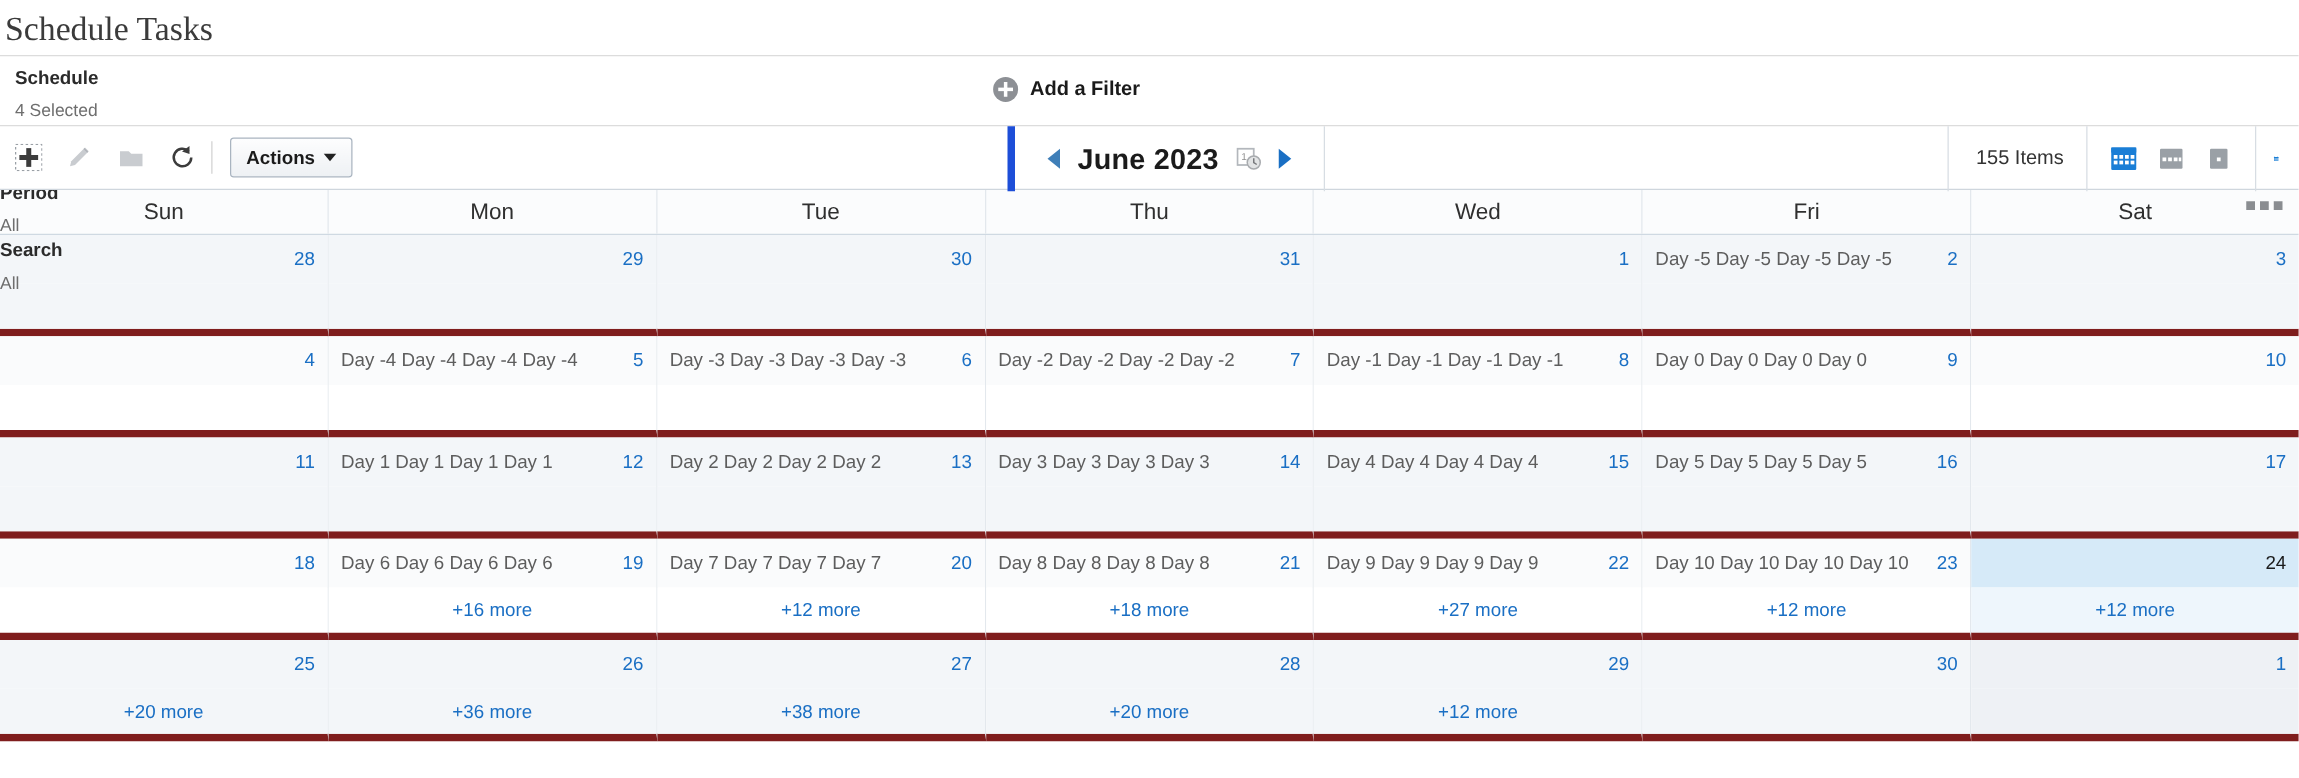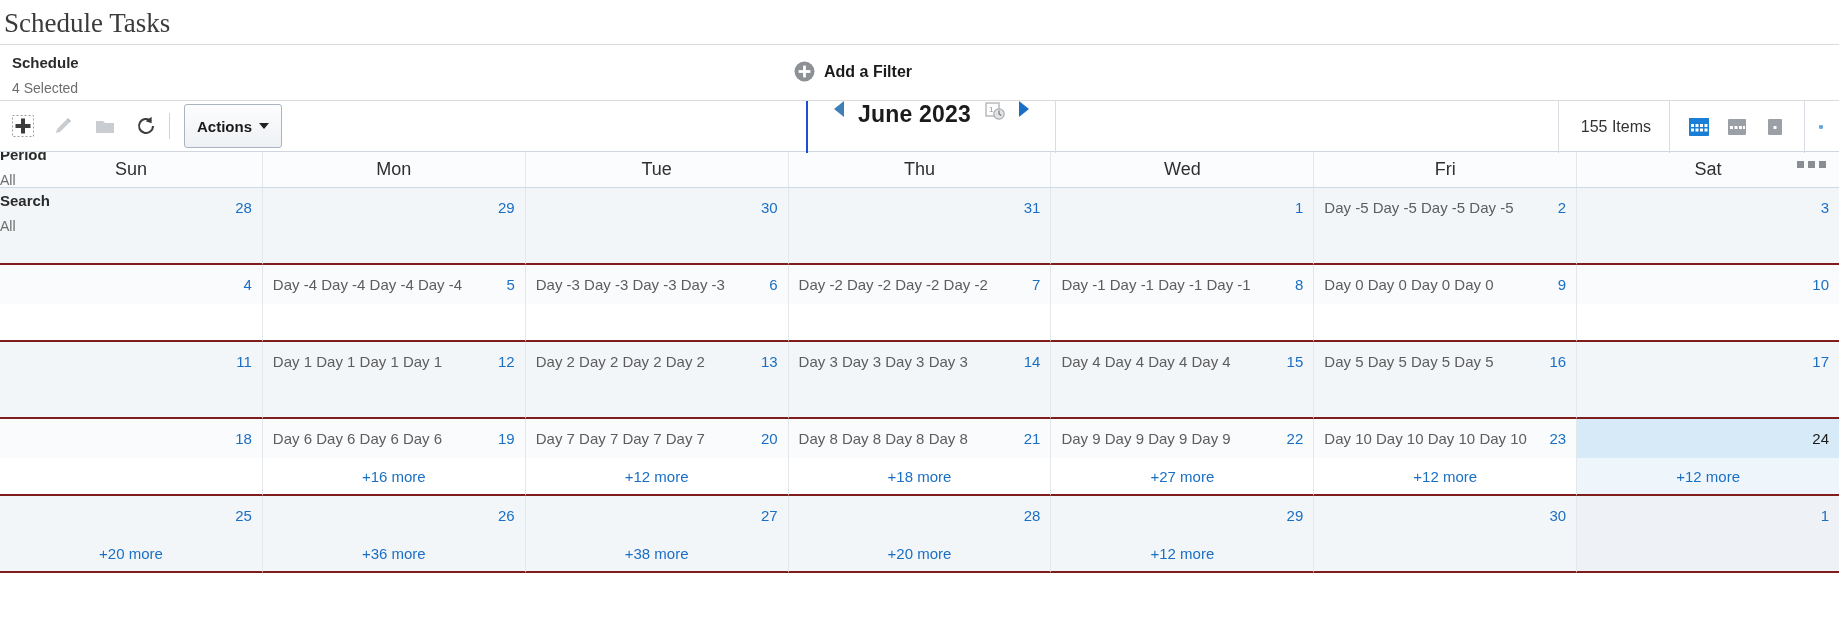--- a/index.html
+++ b/index.html
@@ -76,33 +76,33 @@
 
   
   .toolbar {
     height: 52px; border-top:1px solid #dcdcdc; border-bottom:1px solid #cfd6dd;
     display:flex; align-items:center; position:relative; background:#fff;
   }
   .tb-icons { display:flex; align-items:center; gap: 19px; padding-left: 12px; }
   .tb-icon { width:22px; height:22px; display:flex; align-items:center; justify-content:center; }
   .tb-sep { width:1px; height:26px; background:#d2d2d2; margin: 0 14px 0 12px; }
   .actions-btn {
-    height:44px; min-width:80px; padding:0 12px;
+    height:32px; min-width:80px; padding:0 12px;
     border:1px solid #a9b4c0; border-radius:3px;
     background: linear-gradient(#fdfdfe, #eef1f4);
     display:flex; align-items:center; gap:7px;
     font-size:15px; font-weight:700; color:#1a1a1a;
   }
   .actions-caret { width:0;height:0;border-left:5px solid transparent;border-right:5px solid transparent;border-top:6px solid #222; }
 
   .date-nav {
     position:absolute; left:806px; top:0; height:52px;
-    display:flex; gap:14px;
+    display:flex; align-items:center; gap:14px;
     padding: 0 26px;
-    border-left:2px solid #1d4ed8; border-right:1px solid #d7dde3;
+    border-left:6px solid #1d4ed8; border-right:1px solid #d7dde3;
   }
   .nav-arrow { width:0;height:0; }
   .nav-arrow.prev { border-top:8px solid transparent;border-bottom:8px solid transparent;border-right:10px solid #3f7fb8; }
   .nav-arrow.next { border-top:8px solid transparent;border-bottom:8px solid transparent;border-left:10px solid #1a6fc4; }
   .date-label { font-size:23px; font-weight:700; color:#1b1b1b; letter-spacing:.2px; }
   .date-picker-icon { width:20px; height:20px; opacity:.75; }
 
   .tb-right {
     position:absolute; right:0; top:0; height:52px; display:flex; align-items:center;
   }
@@ -114,21 +114,21 @@
   
   .cal { width:1839px; }
   .cal-head { display:flex; height:36px; border-bottom:1px solid #cfd9e2; background:#fbfcfd; }
   .cal-head .hcell {
     flex:1 1 0; display:flex; align-items:center; justify-content:center;
     font-size:18px; color:#2f2f2f; border-right:1px solid #e3e8ed;
   }
   .cal-head .hcell:last-child { border-right:0; }
 
   .wk { display:flex; }
-  .wk .dcell { flex:1 1 0; border-right:1px solid #e3e8ed; border-bottom:2px solid #7f1d1d; }
+  .wk .dcell { flex:1 1 0; border-right:1px solid #e3e8ed; border-bottom:6px solid #7f1d1d; }
   .wk .dcell:last-child { border-right:0; }
 
   .daynum-row { display:flex; align-items:center; height:39px; padding: 0 10px; }
   .ev-text {
     flex:1 1 auto; font-size:15px; color:#5d5d5d; white-space:nowrap; overflow:hidden;
     text-overflow: clip;
   }
   .daynum { font-size:15px; color:#1a6fc4; margin-left:auto; padding-left:6px; }
   .daynum.today { color:#1b1b1b; font-weight:400; }
 

